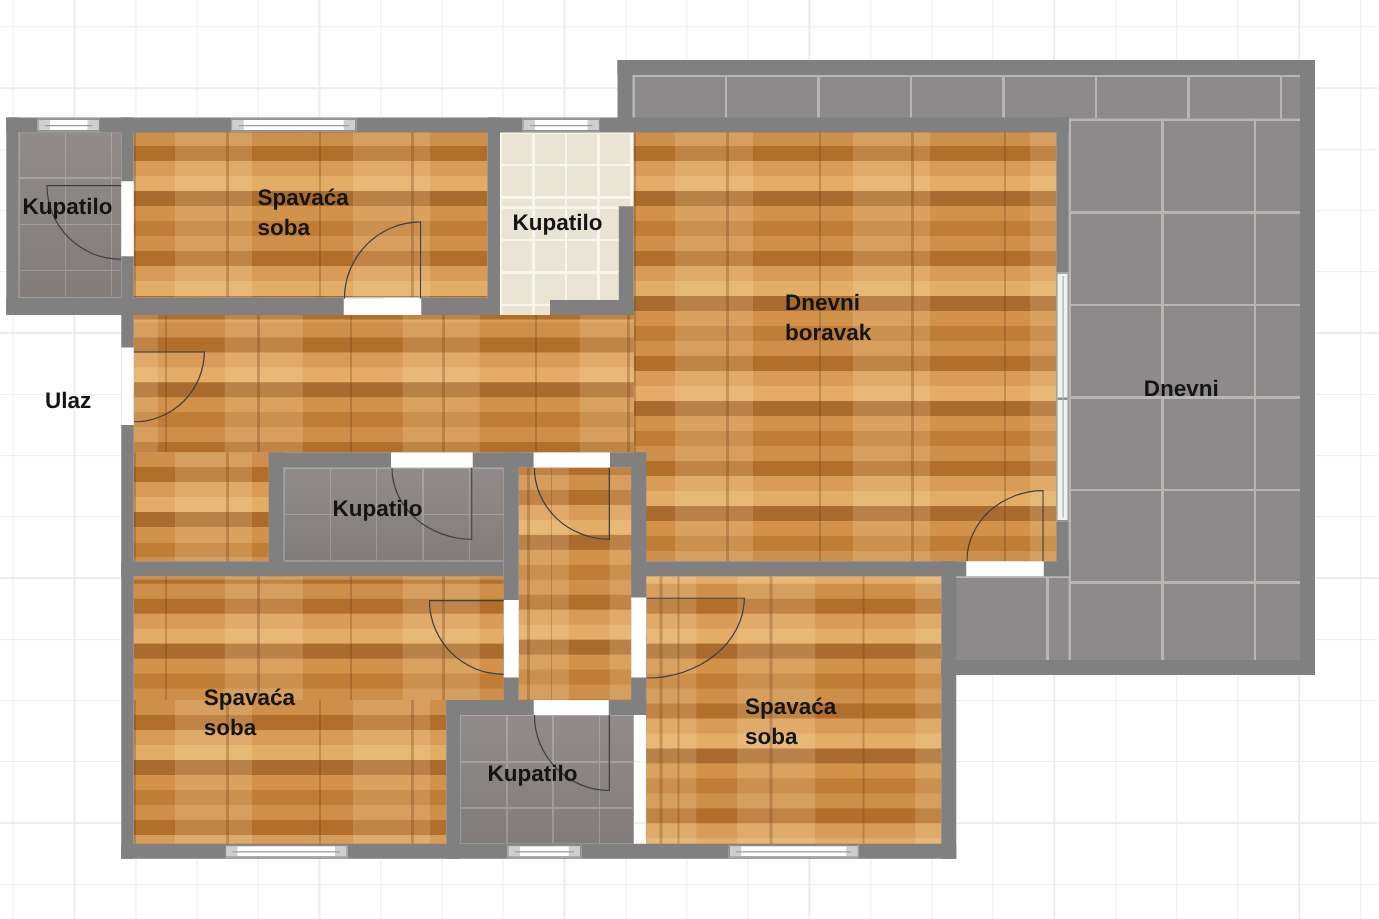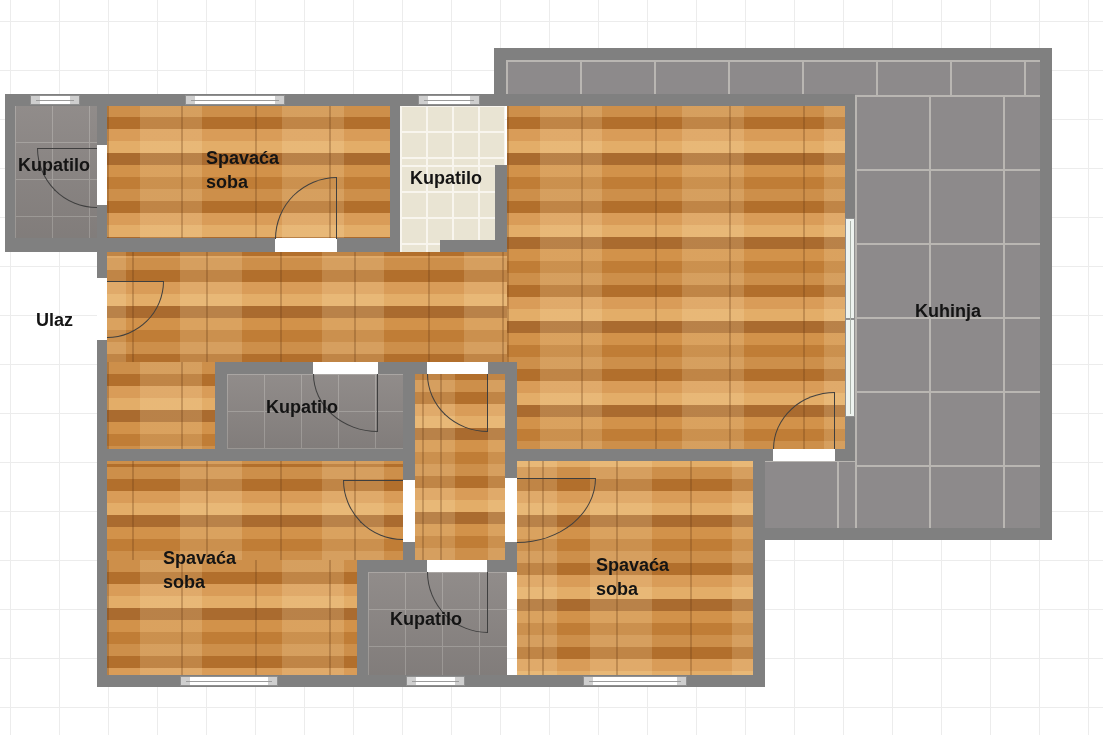--- a/index.html
+++ b/index.html
@@ -131,20 +131,21 @@
   <div class="abs door arc-bl leaf-right" style="left:313px;top:374px;width:65px;height:58px;"></div>
   <div class="abs door arc-bl leaf-right" style="left:427px;top:374px;width:61px;height:58px;"></div>
   <div class="abs door arc-bl leaf-top" style="left:343px;top:480px;width:60px;height:60px;"></div>
   <div class="abs door arc-br leaf-top" style="left:517px;top:478px;width:79px;height:65px;"></div>
   <div class="abs door arc-bl leaf-right" style="left:427px;top:572px;width:61px;height:61px;"></div>
   <div class="abs door arc-tl leaf-right" style="left:773px;top:392px;width:62px;height:57px;"></div>
 
   <div class="abs lbl" style="left:18px;top:153px;width:90px;">Kupatilo</div>
   <div class="abs lbl" style="left:206px;top:146px;width:100px;">Spavaća soba</div>
   <div class="abs lbl" style="left:410px;top:166px;width:90px;">Kupatilo</div>
-  <div class="abs lbl" style="left:915px;top:299px;width:80px;">Kuhinja</div>
+  <div class="abs lbl" style="left:628px;top:230px;width:110px;">Dnevni boravak</div>
+  <div class="abs lbl" style="left:915px;top:299px;width:80px;">Dnevni</div>
   <div class="abs lbl" style="left:36px;top:308px;width:70px;">Ulaz</div>
   <div class="abs lbl" style="left:266px;top:395px;width:90px;">Kupatilo</div>
   <div class="abs lbl" style="left:163px;top:546px;width:100px;">Spavaća soba</div>
   <div class="abs lbl" style="left:390px;top:607px;width:90px;">Kupatilo</div>
   <div class="abs lbl" style="left:596px;top:553px;width:100px;">Spavaća soba</div>
 
 </div>
 
 </body></html>

